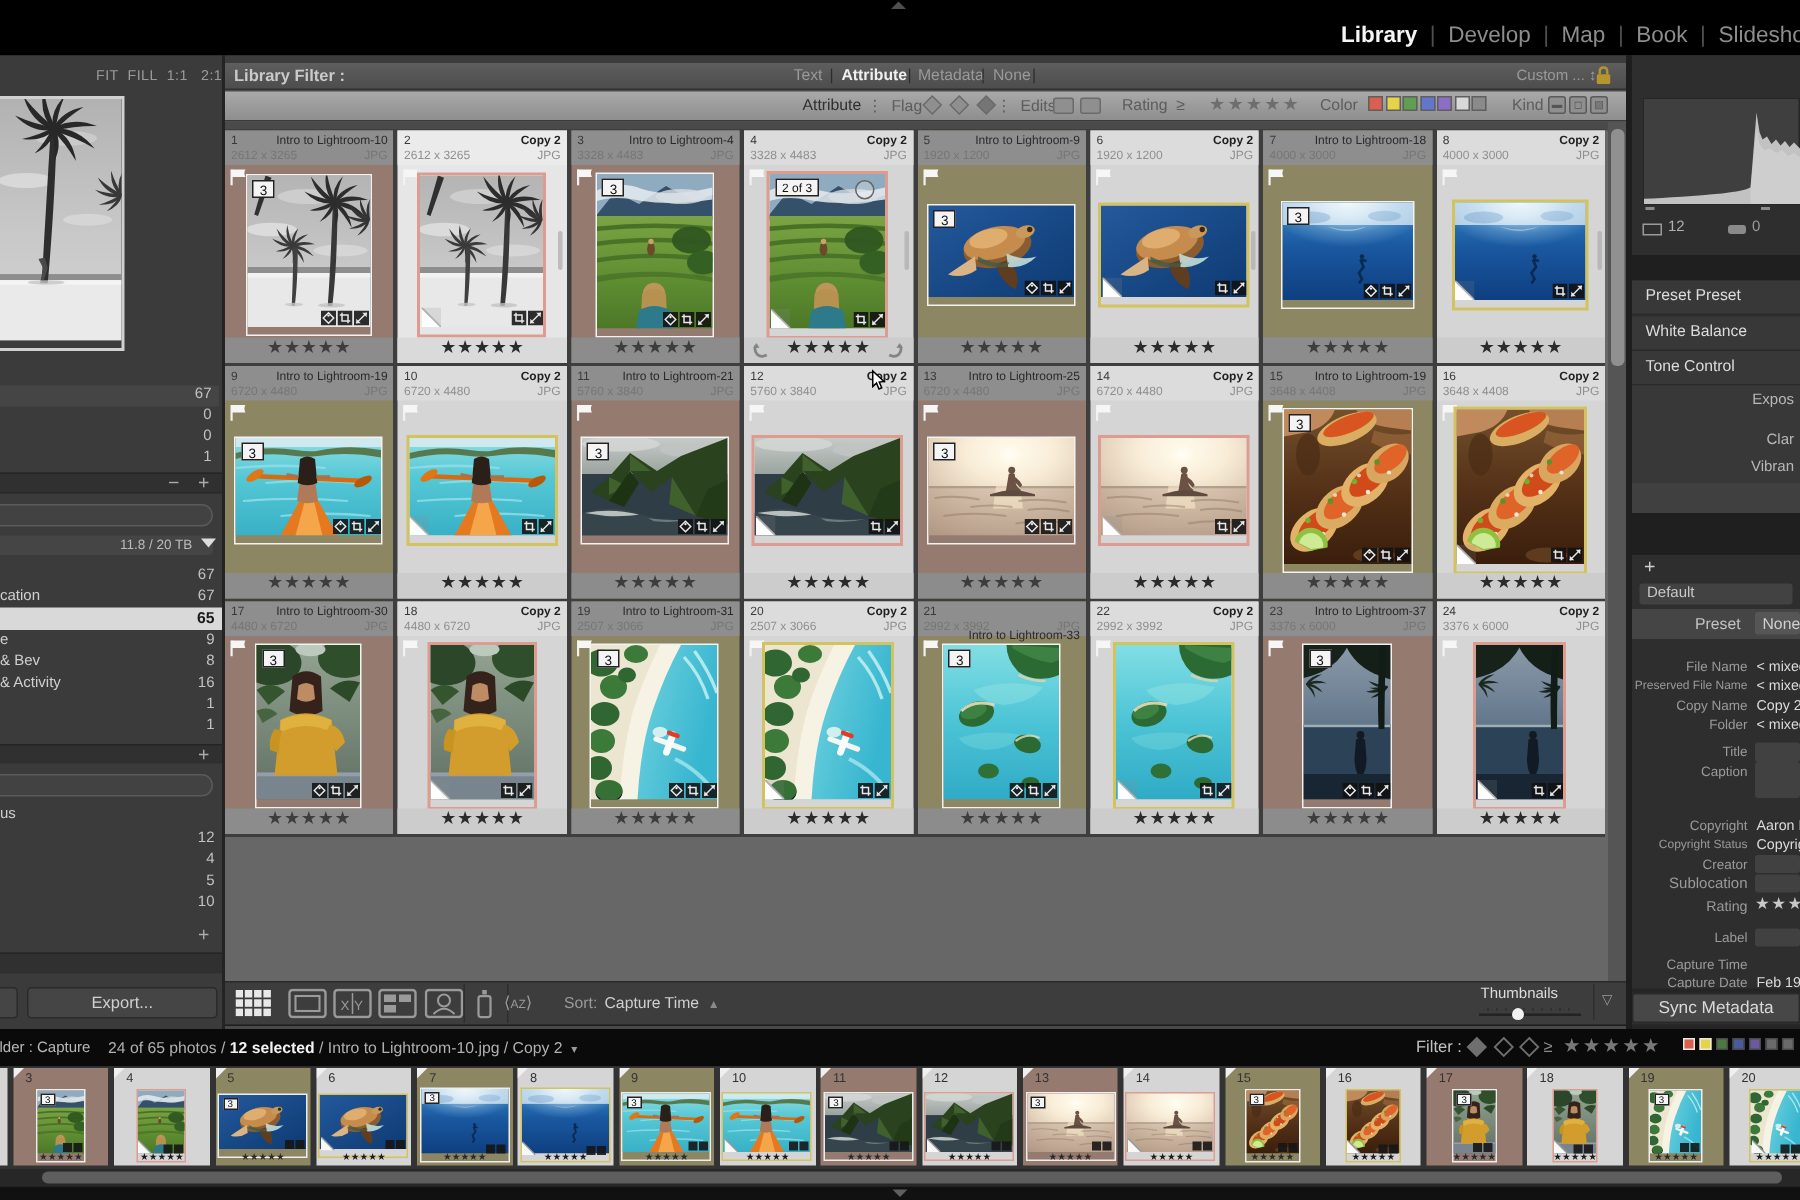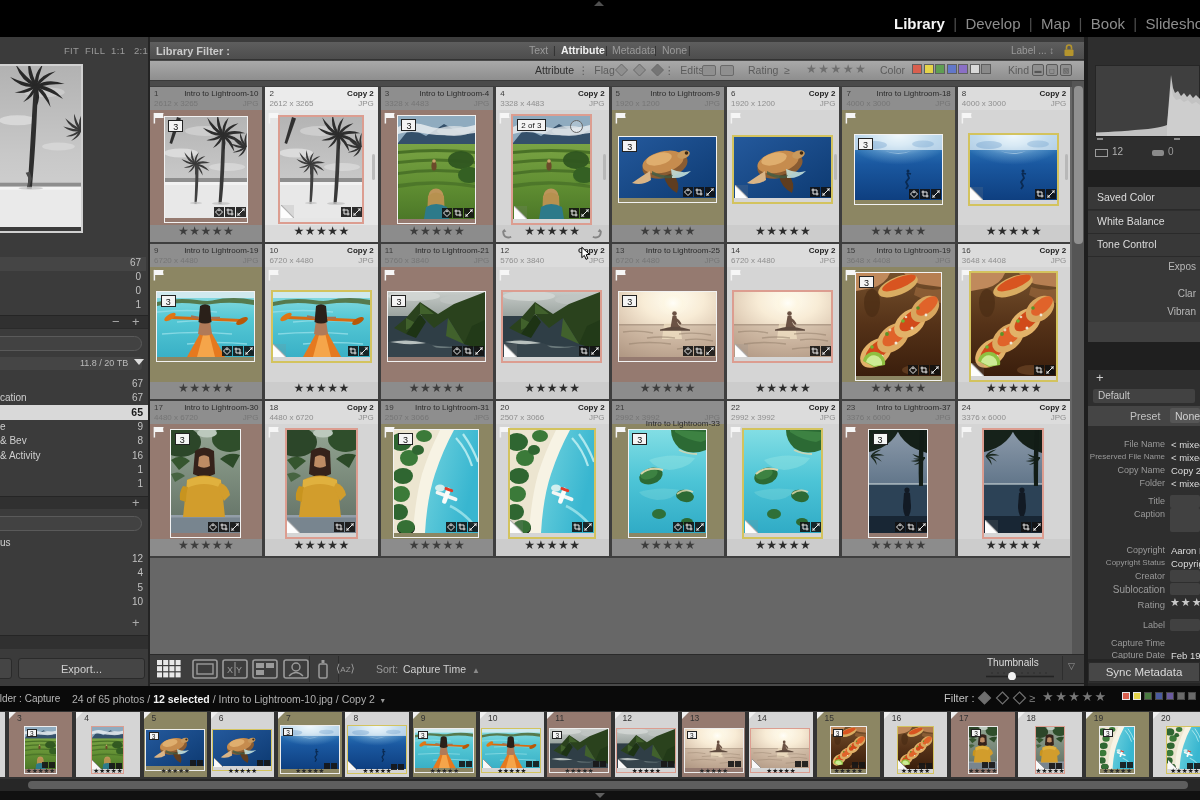--- a/index.html
+++ b/index.html
@@ -94,21 +94,21 @@
 <div class="abs" style="left:150px;top:42px;width:934px;height:18px;background:linear-gradient(#5e5e5e,#4d4d4d);border-bottom:1px solid #333"></div>
 <div class="abs" style="left:156px;top:45px;font-size:11px;font-weight:bold;color:#cacaca">Library Filter :</div>
 <div class="abs" style="left:529px;top:44px;font-size:10.5px;color:#9a9a9a">Text</div>
 <div class="abs" style="left:553px;top:44px;font-size:10.5px;color:#2c2c2c">|</div>
 <div class="abs" style="left:561px;top:44px;font-size:10.5px;font-weight:bold;color:#f0f0f0">Attribute</div>
 <div class="abs" style="left:605px;top:44px;font-size:10.5px;color:#2c2c2c">|</div>
 <div class="abs" style="left:612px;top:44px;font-size:10.5px;color:#9a9a9a">Metadata</div>
 <div class="abs" style="left:654px;top:44px;font-size:10.5px;color:#2c2c2c">|</div>
 <div class="abs" style="left:662px;top:44px;font-size:10.5px;color:#9a9a9a">None</div>
 <div class="abs" style="left:688px;top:44px;font-size:10.5px;color:#2c2c2c">|</div>
-<div class="abs" style="left:1011px;top:45px;font-size:10px;color:#9a9a9a">Label ... ↕</div>
+<div class="abs" style="left:1011px;top:45px;font-size:10px;color:#9a9a9a">Custom ... ↕</div>
 <svg class="abs" style="left:1063px;top:44px" width="12" height="13" viewBox="0 0 12 13">
     <rect x="1.5" y="5.5" width="9" height="6.5" rx="1" fill="#b5952d"></rect>
     <path d="M3.5 5.5 V3.5 Q3.5 1 6 1 Q8.5 1 8.5 3.5 V5.5" fill="none" stroke="#b5952d" stroke-width="1.6"></path>
   </svg>
 <div class="abs" style="left:150px;top:61px;width:934px;height:19.5px;background:linear-gradient(#a9a9a9,#8e8e8e);border-bottom:1px solid #3a3a3a"></div>
 <div class="abs" style="left:535px;top:64px;font-size:10.5px;color:#2f2f2f">Attribute</div>
 <div class="abs" style="left:578px;top:64px;font-size:10.5px;color:#5c5c5c">⋮&nbsp; Flag</div>
 <svg class="abs" style="left:614px;top:63px" width="15" height="14" viewBox="0 0 15 14">
     <path d="M7.5 1 L13.5 7 L7.5 13 L1.5 7 Z" fill="#8f8f8f" stroke="#6a6a6a" stroke-width="1"></path>
   </svg>
@@ -1560,21 +1560,21 @@
 <path d="M71 59 L 73 40 L 75 20 L 77 30 L 80 34 L 84 33 L 88 36 L 92 34 L 96 38 L 100 36 L 104 39 L 104 70 L 71 70 Z" fill="#d8d8d8" opacity="0.55"></path>
 </svg>
 <div class="abs" style="left:9px;top:101px;width:6px;height:2px;background:#8a8a8a"></div>
 <div class="abs" style="left:86px;top:101px;width:6px;height:2px;background:#8a8a8a"></div>
 <div class="abs" style="left:7px;top:112px;width:13px;height:8px;border:1px solid #9a9a9a"></div>
 <div class="abs" style="left:24px;top:109px;font-size:10px;color:#b0b0b0">12</div>
 <div class="abs" style="left:64px;top:113px;width:12px;height:6px;background:#8a8a8a;border-radius:2px"></div>
 <div class="abs" style="left:80px;top:109px;font-size:10px;color:#9a9a9a">0</div>
 <div class="abs" style="left:0;top:133px;width:112px;height:17px;background:#1f1f1f"></div>
 <div class="abs" style="left:0;top:150px;width:112px;height:23px;background:#383838;border-bottom:1px solid #2a2a2a"></div>
-<div class="abs" style="left:9px;top:154px;font-size:10.5px;color:#dcdcdc">Saved Color</div>
+<div class="abs" style="left:9px;top:154px;font-size:10.5px;color:#dcdcdc">Preset Preset</div>
 <div class="abs" style="left:0;top:174px;width:112px;height:23px;background:#383838;border-bottom:1px solid #2a2a2a"></div>
 <div class="abs" style="left:9px;top:178px;font-size:10.5px;color:#dcdcdc">White Balance</div>
 <div class="abs" style="left:0;top:197px;width:112px;height:23px;background:#383838;border-bottom:1px solid #2a2a2a"></div>
 <div class="abs" style="left:9px;top:201px;font-size:10.5px;color:#dcdcdc">Tone Control</div>
 <div class="abs" style="left:0;top:220px;width:112px;height:85px;background:#383838"></div>
 <div class="abs" style="left:0;top:224px;width:112px;font-size:10px;color:#b8b8b8;text-align:right;padding-right:4px">Expos</div>
 <div class="abs" style="left:0;top:251px;width:112px;font-size:10px;color:#b8b8b8;text-align:right;padding-right:4px">Clar</div>
 <div class="abs" style="left:0;top:269px;width:112px;font-size:10px;color:#b8b8b8;text-align:right;padding-right:4px">Vibran</div>
 <div class="abs" style="left:0;top:285px;width:112px;height:20px;background:#404040"></div>
 <div class="abs" style="left:0;top:305px;width:112px;height:28px;background:#1f1f1f"></div>

